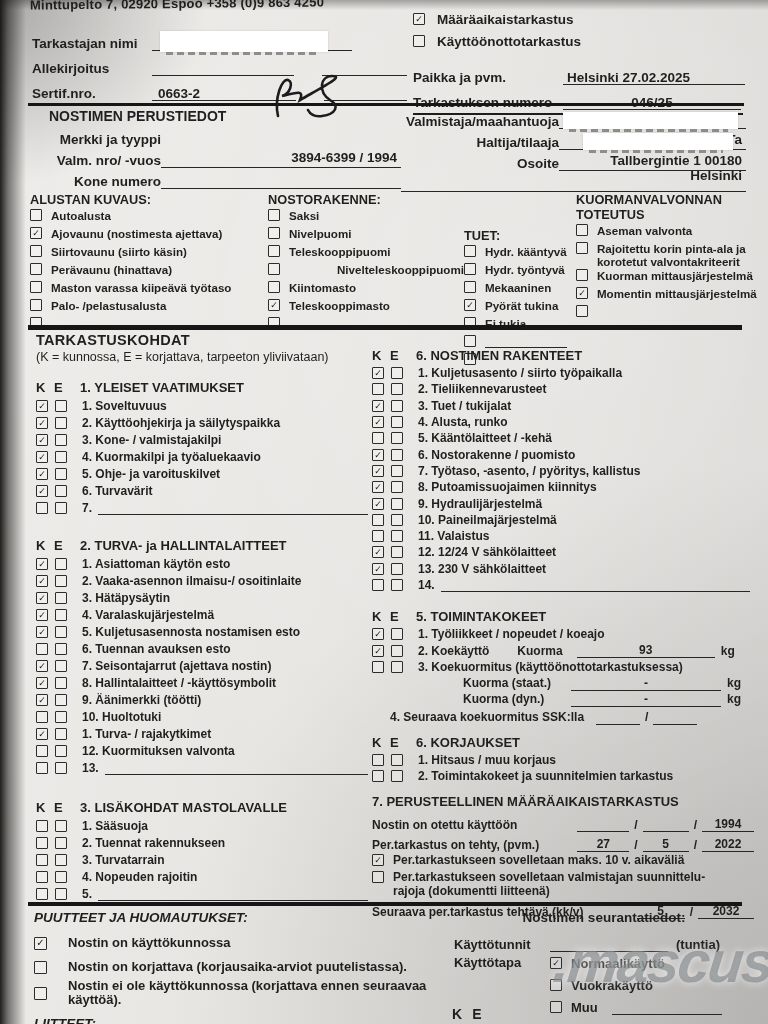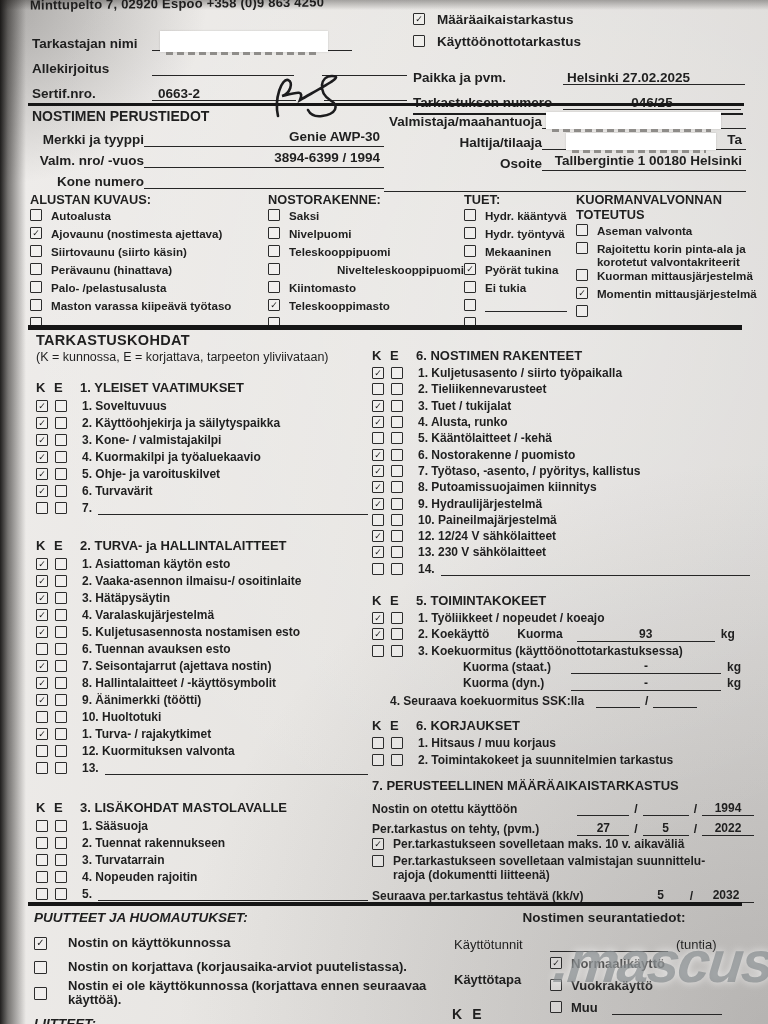--- a/index.html
+++ b/index.html
@@ -39,21 +39,21 @@
   .frow{display:flex;align-items:flex-end;height:25px;}
   .frow .lab{font-weight:bold;flex:0 0 120px;}
   .redact{background:#fff;box-shadow:0 0 2px rgba(0,0,0,0.15);position:relative;display:inline-block;}
   .redact .peek{position:absolute;left:6px;right:10px;bottom:-3px;height:3px;
     background:repeating-linear-gradient(90deg,#8f8d8a 0 7px,transparent 7px 11px);}
   .topright{left:413px;top:60px;width:340px;font-size:13.5px;}
   .topright .frow .lab{flex:0 0 150px;}
   .sig{position:absolute;left:238px;top:44px;z-index:3;}
   .dblline{border-bottom:2px solid #1d1d1d;}
   
-  .basic{left:32px;top:108px;right:22px;display:flex;}
+  .basic{left:49px;top:108px;right:22px;display:flex;}
   .basic .bl{flex:0 0 352px;font-size:13.5px;}
   .basic .br{flex:1;font-size:13.5px;}
   .basic .frow{height:21px;text-align:right;}
   .basic .bl .lab{flex:0 0 112px;font-weight:bold;}
   .basic .br .lab{flex:0 0 158px;font-weight:bold;}
   .title13{font-size:14px;font-weight:bold;height:18px;}
   .fill{flex:1;border-bottom:1.6px solid #262626;padding:0 4px;height:17px;}
   
   .chassis{left:30px;top:192px;right:8px;display:flex;font-size:11.6px;}
   .chassis .col{display:flex;flex-direction:column;}
@@ -94,21 +94,21 @@
   .chkrow{display:flex;align-items:flex-start;min-height:16px;line-height:14px;padding-top:1px;font-weight:600;}
   .chkrow .cb{margin-top:1px;margin-right:9px;}
   
   .bottom{left:34px;top:910px;right:14px;display:flex;z-index:2;}
   .bot-left{flex:0 0 420px;font-size:13px;}
   .bot-left .h{font-style:italic;font-weight:bold;font-size:13.5px;height:20px;}
   .bot-left .chkrow{min-height:23px;align-items:center;font-weight:600;}
   .liitteet{font-style:italic;font-weight:bold;font-size:13.5px;margin-top:9px;}
   .bot-right{flex:1;font-size:13px;}
   .bot-right .h{font-weight:bold;font-size:13.5px;height:20px;}
-  .br-row{display:flex;align-items:flex-end;height:22px;font-weight:400;}
+  .br-row{display:flex;align-items:flex-end;height:22px;font-weight:700;}
   .usage{display:flex;align-items:center;height:22px;font-weight:600;}
   .usage .cb{margin-right:9px;}
   .footer-ke{left:452px;top:1006px;font-weight:bold;font-size:14px;letter-spacing:10px;z-index:2;}
   .watermark{right:-4px;top:928px;font-size:58px;font-weight:bold;font-style:italic;
     color:rgba(125,130,134,0.62);letter-spacing:-2px;transform:skewX(-6deg);z-index:4;
     text-shadow:0 0 8px rgba(255,255,255,0.7);}
 </style>
 </head>
 <body>
 
@@ -163,21 +163,20 @@
     <div class="dblline" style="margin-top:3px;width:330px;"></div>
   </div>
 
   <div class="abs hr hr1"></div>
 
   <div class="abs basic">
     <div class="bl">
       <div class="title13">NOSTIMEN PERUSTIEDOT</div>
       <div class="frow">
         <span class="lab">Merkki ja tyyppi</span>
-        <span class="fill" style="font-weight:600;">Genie AWP-30</span>
       </div>
       <div class="frow">
         <span class="lab">Valm. nro/ -vuos</span>
         <span class="fill" style="font-weight:600;">3894-6399  /  1994</span>
       </div>
       <div class="frow">
         <span class="lab">Kone numero</span>
         <span class="fill"></span>
       </div>
     </div>
@@ -223,25 +222,25 @@
         <div class="citem">
           <span class="cb small"></span>
           <span class="clab" style="max-width: 215px;">Siirtovaunu (siirto käsin)</span>
         </div>
         <div class="citem">
           <span class="cb small"></span>
           <span class="clab" style="max-width: 215px;">Perävaunu (hinattava)</span>
         </div>
         <div class="citem">
           <span class="cb small"></span>
+          <span class="clab" style="max-width: 215px;">Maston varassa kiipeävä työtaso</span>
+        </div>
+        <div class="citem">
+          <span class="cb small"></span>
           <span class="clab" style="max-width: 215px;">Palo- /pelastusalusta</span>
-        </div>
-        <div class="citem">
-          <span class="cb small"></span>
-          <span class="clab" style="max-width: 215px;">Maston varassa kiipeävä työtaso</span>
         </div>
         <div class="citem">
           <span class="cb small"></span>
           <span class="bline" style="width: 150px;"></span>
         </div>
       </div>
       <div class="col" style="flex: 0 0 140px;">
         <div class="ctitle">NOSTORAKENNE:</div>
         <div class="citem">
           <span class="cb small"></span>
@@ -265,21 +264,21 @@
         </div>
         <div class="citem">
           <span class="cb small">✓</span>
           <span class="clab" style="max-width: 215px;">Teleskooppimasto</span>
         </div>
         <div class="citem">
           <span class="cb small"></span>
           <span class="bline" style="width: 110px;"></span>
         </div>
       </div>
-      <div class="col" style="flex: 0 0 112px;">
+      <div class="col" style="flex: 0 0 112px; margin-top: 36px;">
         <div class="ctitle">TUET:</div>
         <div class="citem">
           <span class="cb small"></span>
           <span class="clab" style="max-width: 215px;">Hydr. kääntyvä</span>
         </div>
         <div class="citem">
           <span class="cb small"></span>
           <span class="clab" style="max-width: 215px;">Hydr. työntyvä</span>
         </div>
         <div class="citem">
@@ -534,20 +533,25 @@
             </div>
             <div class="kerow">
               <span class="cb small">✓</span>
               <span class="cb small"></span>
               <span class="ilab">9. Hydraulijärjestelmä</span>
             </div>
             <div class="kerow">
               <span class="cb small"></span>
               <span class="cb small"></span>
               <span class="ilab">10. Paineilmajärjestelmä</span>
+            </div>
+            <div class="kerow">
+              <span class="cb small"></span>
+              <span class="cb small"></span>
+              <span class="ilab">11. Valaistus</span>
             </div>
             <div class="kerow">
               <span class="cb small">✓</span>
               <span class="cb small"></span>
               <span class="ilab">12. 12/24 V sähkölaitteet</span>
             </div>
             <div class="kerow">
               <span class="cb small">✓</span>
               <span class="cb small"></span>
               <span class="ilab">13. 230 V sähkölaitteet</span>
@@ -689,21 +693,21 @@
       <div class="liitteet">LIITTEET:</div>
     </div>
     <div class="bot-right">
       <div class="h" style="text-align:center;">Nostimen seurantatiedot:</div>
       <div class="br-row">
         <span style="flex:0 0 96px;">Käyttötunnit</span>
         <span class="line val" style="width:118px;"></span>
         <span style="margin-left:8px;">(tuntia)</span>
       </div>
       <div style="display:flex;">
-        <span style="flex:0 0 96px;font-weight:600;line-height:22px;margin-top:17px;">Käyttötapa</span>
+        <span style="flex:0 0 96px;font-weight:600;line-height:22px;">Käyttötapa</span>
         <div id="usage-opts">
             <div class="usage">
               <span class="cb small">✓</span>
               <span>Normaalikäyttö</span>
             </div>
             <div class="usage">
               <span class="cb small"></span>
               <span>Vuokrakäyttö</span>
             </div>
             <div class="usage">

